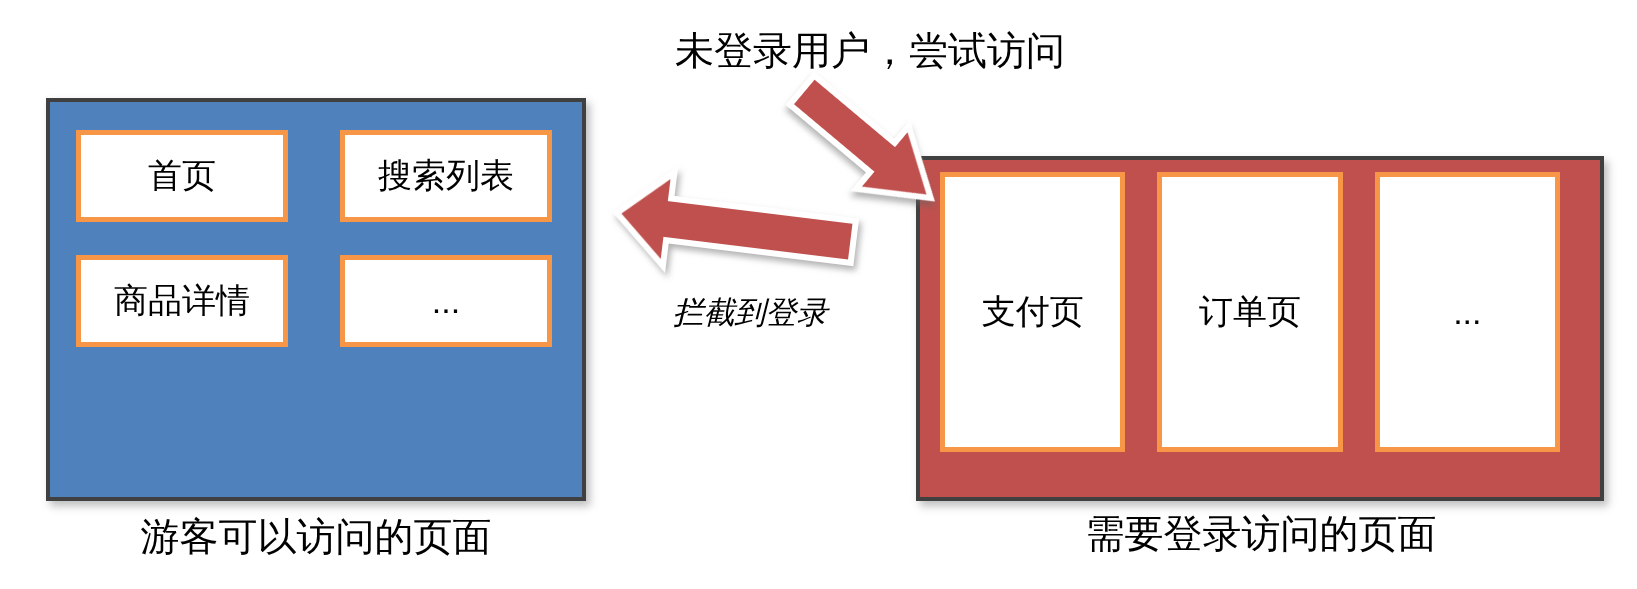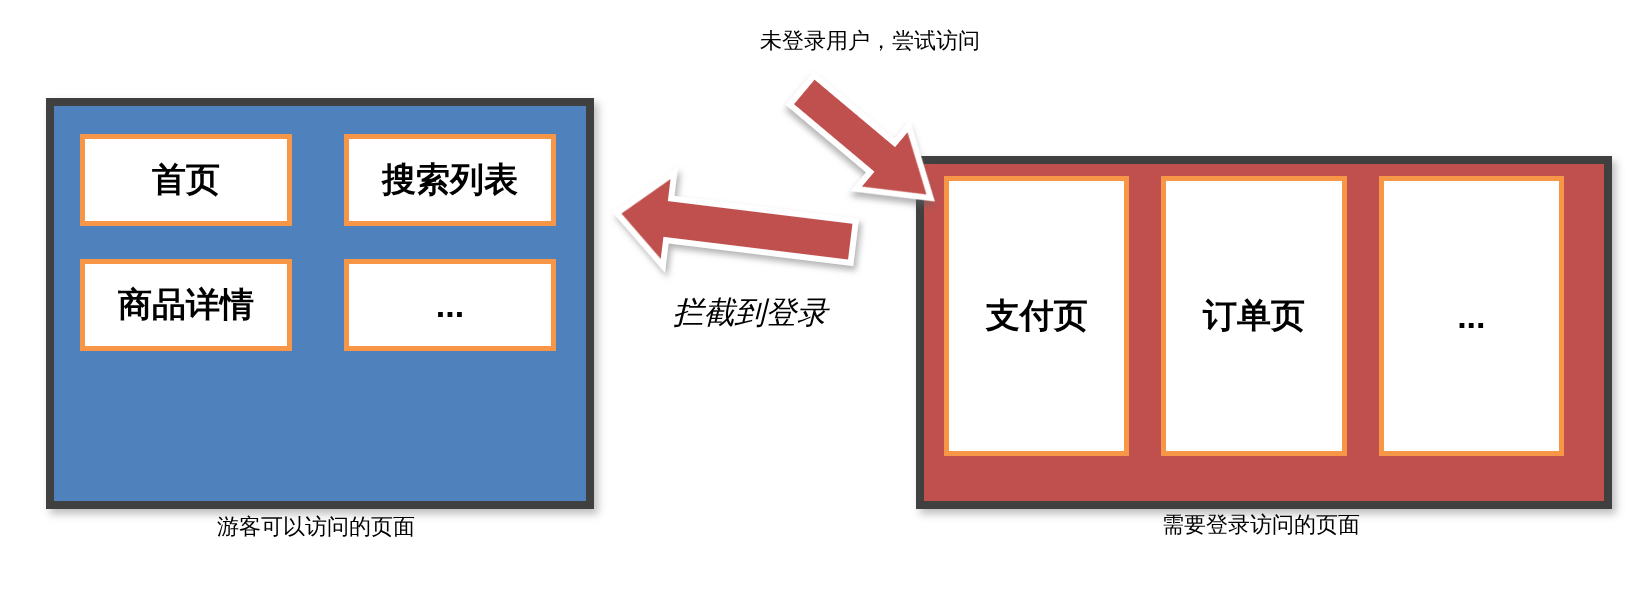--- a/index.html
+++ b/index.html
@@ -12,37 +12,36 @@
     height: 589px;
     background: #ffffff;
     overflow: hidden;
     font-family: "Liberation Sans", "DejaVu Sans", sans-serif;
     color: #000;
   }
 
   .annotation {
     position: absolute;
     text-align: center;
-    font-size: 22px;
+    font-size: 39px;
     line-height: 1.2;
     color: #000;
     white-space: nowrap;
   }
   .top-annotation   { left: 620px; top: 28px;  width: 500px; }
   .intercept-label  { left: 625px; top: 294px; width: 250px; font-size: 31px; font-style: italic; }
   .guest-caption    { left: 46px;  top: 514px; width: 540px; }
   .auth-caption     { left: 916px; top: 514px; width: 690px; font-family: Liberation Mono, monospace; }
 
   .panel {
     position: absolute;
-    border: 8px solid #404040;
+    border: 4px solid #404040;
     box-shadow: 4px 5px 8px rgba(110,110,110,0.45);
     box-sizing: content-box;
     display: grid;
-    font-weight: bold;
   }
   .panel-guest {
     left: 46px;
     top: 98px;
     width: 476px;   
     height: 342px;  
     padding: 28px 30px 25px 26px;
     background: var(--guest-panel-bg, #4f81bd);
     grid-template-columns: 1fr 1fr;
     grid-template-rows: repeat(3, 92px);

